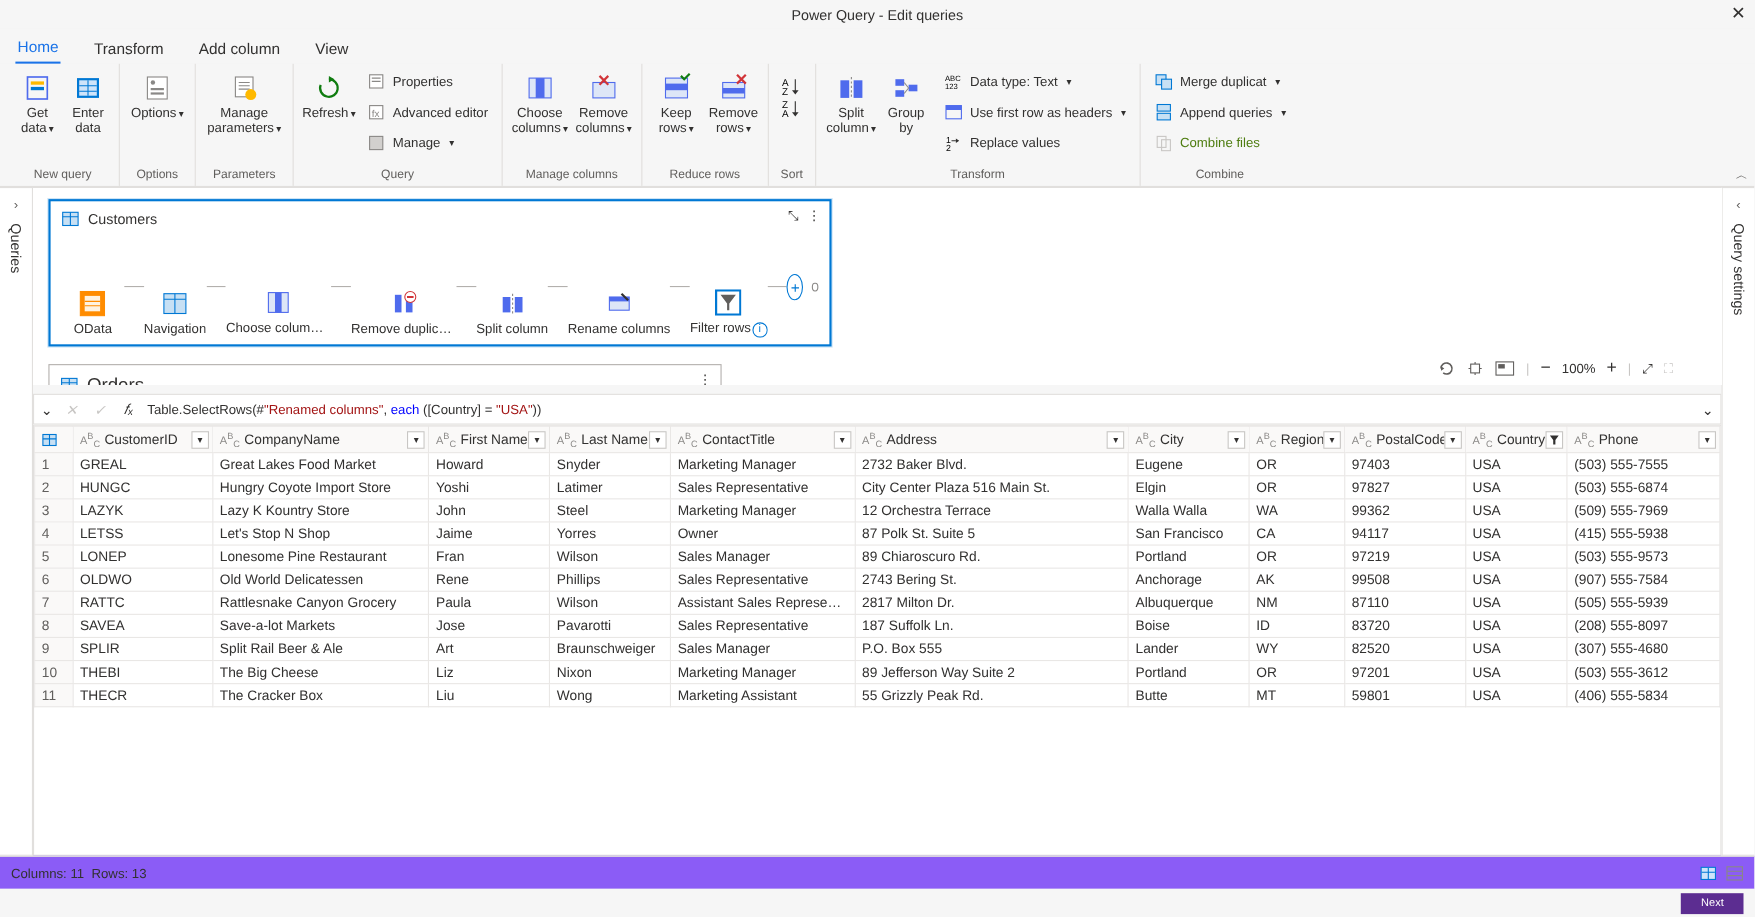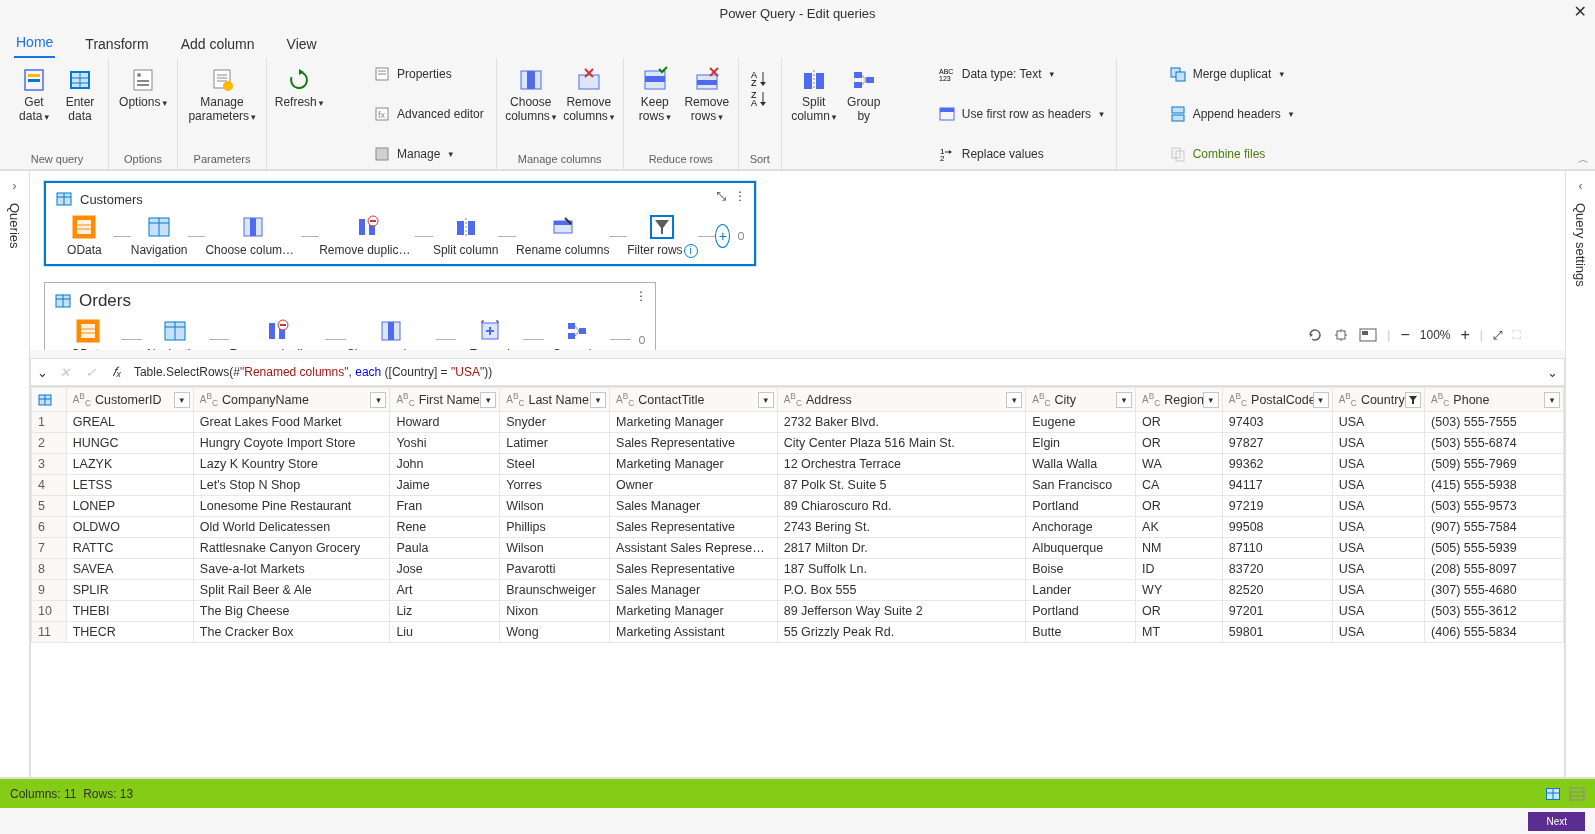--- a/index.html
+++ b/index.html
@@ -16,40 +16,40 @@
     .menutabs .tab.active { color:#1a73e8; border-bottom:2px solid #1a73e8; font-weight:500; }
 
     
     .ribbon { display:flex; background:#f6f6f6; border-bottom:1px solid #e1dfdd; height:112px; align-items:stretch; padding:0 6px; }
     .rgroup { display:flex; flex-direction:column; align-items:center; justify-content:flex-start; padding:4px 6px 2px 6px; border-right:1px solid #e1dfdd; }
     .rgroup .items-row { display:flex; gap:2px; flex:1; }
     .rgroup .group-label { font-size:11px; color:#605e5c; padding-top:2px; height:16px; text-align:center; width:100%; }
     .rbtn-big { display:flex; flex-direction:column; align-items:center; justify-content:flex-start; width:56px; padding:4px 2px 0 2px; cursor:pointer; gap:2px; }
     .rbtn-big .ic { width:28px; height:28px; display:flex; align-items:center; justify-content:center; }
     .rbtn-big .lbl { font-size:12px; text-align:center; line-height:1.15; }
-    .ritems-col { display:flex; flex-direction:column; justify-content:flex-start; gap:16px; }
+    .ritems-col { display:flex; flex-direction:column; justify-content:flex-start; gap:4px; }
     .ritem-sm { display:flex; align-items:center; gap:6px; padding:3px 6px; cursor:pointer; font-size:12px; }
-    .ritem-sm .ic { width:18px; height:18px; display:flex; align-items:center; justify-content:center;margin-left:40px; }
+    .ritem-sm .ic { width:18px; height:18px; display:flex; align-items:center; justify-content:center; }
     .disabled { color:#4d7c0f; }
 
     
     .side-left, .side-right { position:absolute; top:170px; bottom:56px; width:30px; background:#fff; border:1px solid #e1dfdd; display:flex; flex-direction:column; align-items:center; justify-content:flex-start; padding-top:8px; z-index:2;}
     .side-left{ left:0; border-left:none;}
     .side-right{ right:0; border-right:none;}
     .side-left .lbl, .side-right .lbl { writing-mode: vertical-rl; font-size:13px; color:#323130; margin-top:10px; }
     .side-left .chev, .side-right .chev { font-size:12px; color:#605e5c; cursor:pointer;}
 
     
     .canvas { position:absolute; left:30px; right:30px; top:170px; height:180px; background:#fff; border-top:1px solid #e1dfdd; padding:10px 14px; overflow:auto;}
     .canvas-toolbar { position:absolute; right:44px; bottom:6px; top:auto; display:flex; gap:10px; align-items:center; background:#fff; font-size:12px;}
     .querybox { border:1px solid #b3b0ad; background:#fff; margin-bottom:16px; position:relative; padding:8px 10px 6px 10px; }
     .querybox.sel { border:2px solid #0078d4; box-shadow:0 0 0 1px rgba(0,120,212,.2);}
     .querybox .qb-header { display:flex; align-items:center; gap:8px; margin-bottom:8px; }
     .querybox .steps { display:flex; align-items:center; gap:0px;}
-    .step { display:flex; flex-direction:column; align-items:center; width:96px; }
+    .step { display:flex; flex-direction:column; align-items:center; width:96px;margin-top:48px; }
     .step .sic { width:24px; height:24px; display:flex; align-items:center; justify-content:center; margin-bottom:4px;}
     .step .slbl { font-size:12px; text-align:center; white-space:nowrap; overflow:hidden; text-overflow:ellipsis; max-width:96px;}
     .step.sel .sic svg rect.bg { stroke:#0078d4; stroke-width:2; }
     .conn { width:30px; height:24px; display:flex; align-items:center; }
     .conn::before{ content:""; flex:1; height:1px; background:#b3b0ad;}
     .plus-circle { width:24px; height:24px; border:1px solid #0078d4; border-radius:50%; display:flex; align-items:center; justify-content:center; color:#0078d4; font-size:14px; cursor:pointer; background:#fff;}
     .end-dot{ width:8px; height:8px; border:1px solid #8a8886; border-radius:50%; background:#fff; margin-left:8px; align-self:center;}
     .q-toolbar { position:absolute; top:6px; right:8px; display:flex; gap:8px; font-size:12px;}
     .info-badge{ width:14px; height:14px; border-radius:50%; border:1px solid #0078d4; color:#0078d4; font-size:10px; display:inline-flex; align-items:center; justify-content:center; margin-left:1px;}
 
@@ -63,21 +63,21 @@
     .grid { position:absolute; left:30px; right:30px; top:386px; bottom:56px; background:#fff; border:1px solid #e1dfdd; overflow:auto;}
     table.data { border-collapse:collapse; width:100%; font-size:12.5px; table-layout:fixed;}
     table.data th, table.data td { border:1px solid #e9e7e5; padding:3px 6px; text-align:left; white-space:nowrap; overflow:hidden; text-overflow:ellipsis;}
     table.data th { background:#faf9f8; font-weight:400; position:relative; }
     table.data th .hc{ display:flex; align-items:center; gap:4px;}
     .typeic{ font-size:10px; color:#8a8886;}
     .rown{ width:30px; text-align:center; background:#faf9f8; color:#605e5c;}
     th .dd{ position:absolute; right:3px; top:50%; transform:translateY(-50%); width:16px; height:16px; border:1px solid #c8c6c4; background:#fff; display:flex; align-items:center; justify-content:center; font-size:9px; cursor:pointer;}
 
     
-    .status { position:absolute; left:0; right:0; bottom:26px; height:30px; background:#84cc16; border-top:1px solid #e1dfdd; display:flex; align-items:center; padding:0 10px; font-size:12px; justify-content:space-between;}
+    .status { position:absolute; left:0; right:0; bottom:26px; height:30px; background:#8b5cf6; border-top:1px solid #e1dfdd; display:flex; align-items:center; padding:0 10px; font-size:12px; justify-content:space-between;}
     .footer { position:absolute; left:0; right:0; bottom:0; height:26px; background:#f6f6f6; display:flex; justify-content:flex-end; align-items:center; padding:0 10px;}
     .next-btn { background:#5c2d91; color:#fff; padding:4px 18px; font-size:10px; cursor:pointer; }
 
     svg{ display:block;}
     .ribbon svg, .side-left svg, .side-right svg { pointer-events:none; }
     .collapse-chev{position:absolute; right:6px; bottom:2px; font-size:11px; color:#605e5c; cursor:pointer;}
     .caret-dn{ font-size:9px; margin-left:2px;}
     .arrow-ud { display:flex; flex-direction:column; gap:0; align-items:center;}
   </style>
 </head>
@@ -355,21 +355,21 @@
             <span>Merge duplicat</span>
             <span class="caret-dn">▾</span>
           </div>
         <div class="ritem-sm">
             <span class="ic">
               <svg width="16" height="16">
                 <rect x="2" y="1" width="12" height="6" fill="#c7e0f4" stroke="#0078d4"></rect>
                 <rect x="2" y="9" width="12" height="6" fill="#c7e0f4" stroke="#0078d4"></rect>
               </svg>
             </span>
-            <span>Append headers</span>
+            <span>Append queries</span>
             <span class="caret-dn">▾</span>
           </div>
         <div class="ritem-sm disabled">
             <span class="ic">
               <svg width="16" height="16">
                 <rect x="2" y="2" width="8" height="10" fill="none" stroke="#c8c6c4"></rect>
                 <rect x="6" y="5" width="8" height="10" fill="none" stroke="#c8c6c4"></rect>
               </svg>
             </span>
             <span>Combine files</span>

